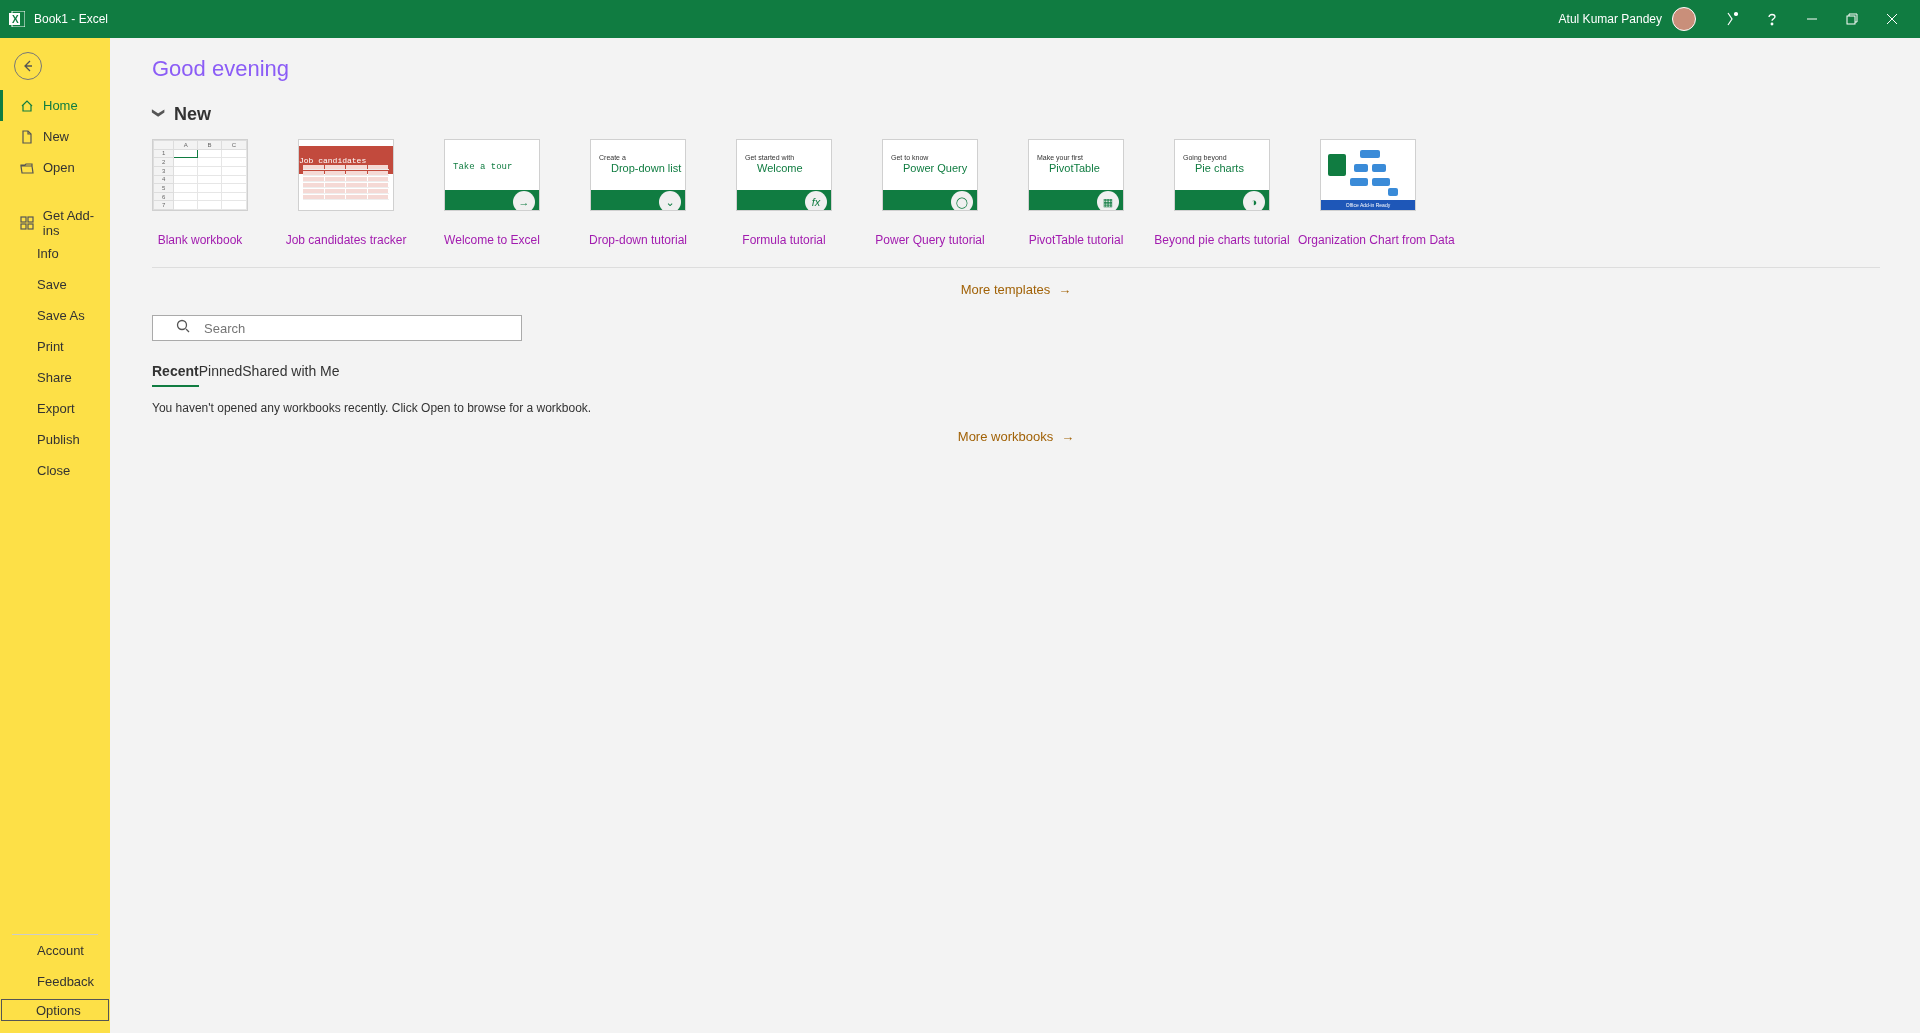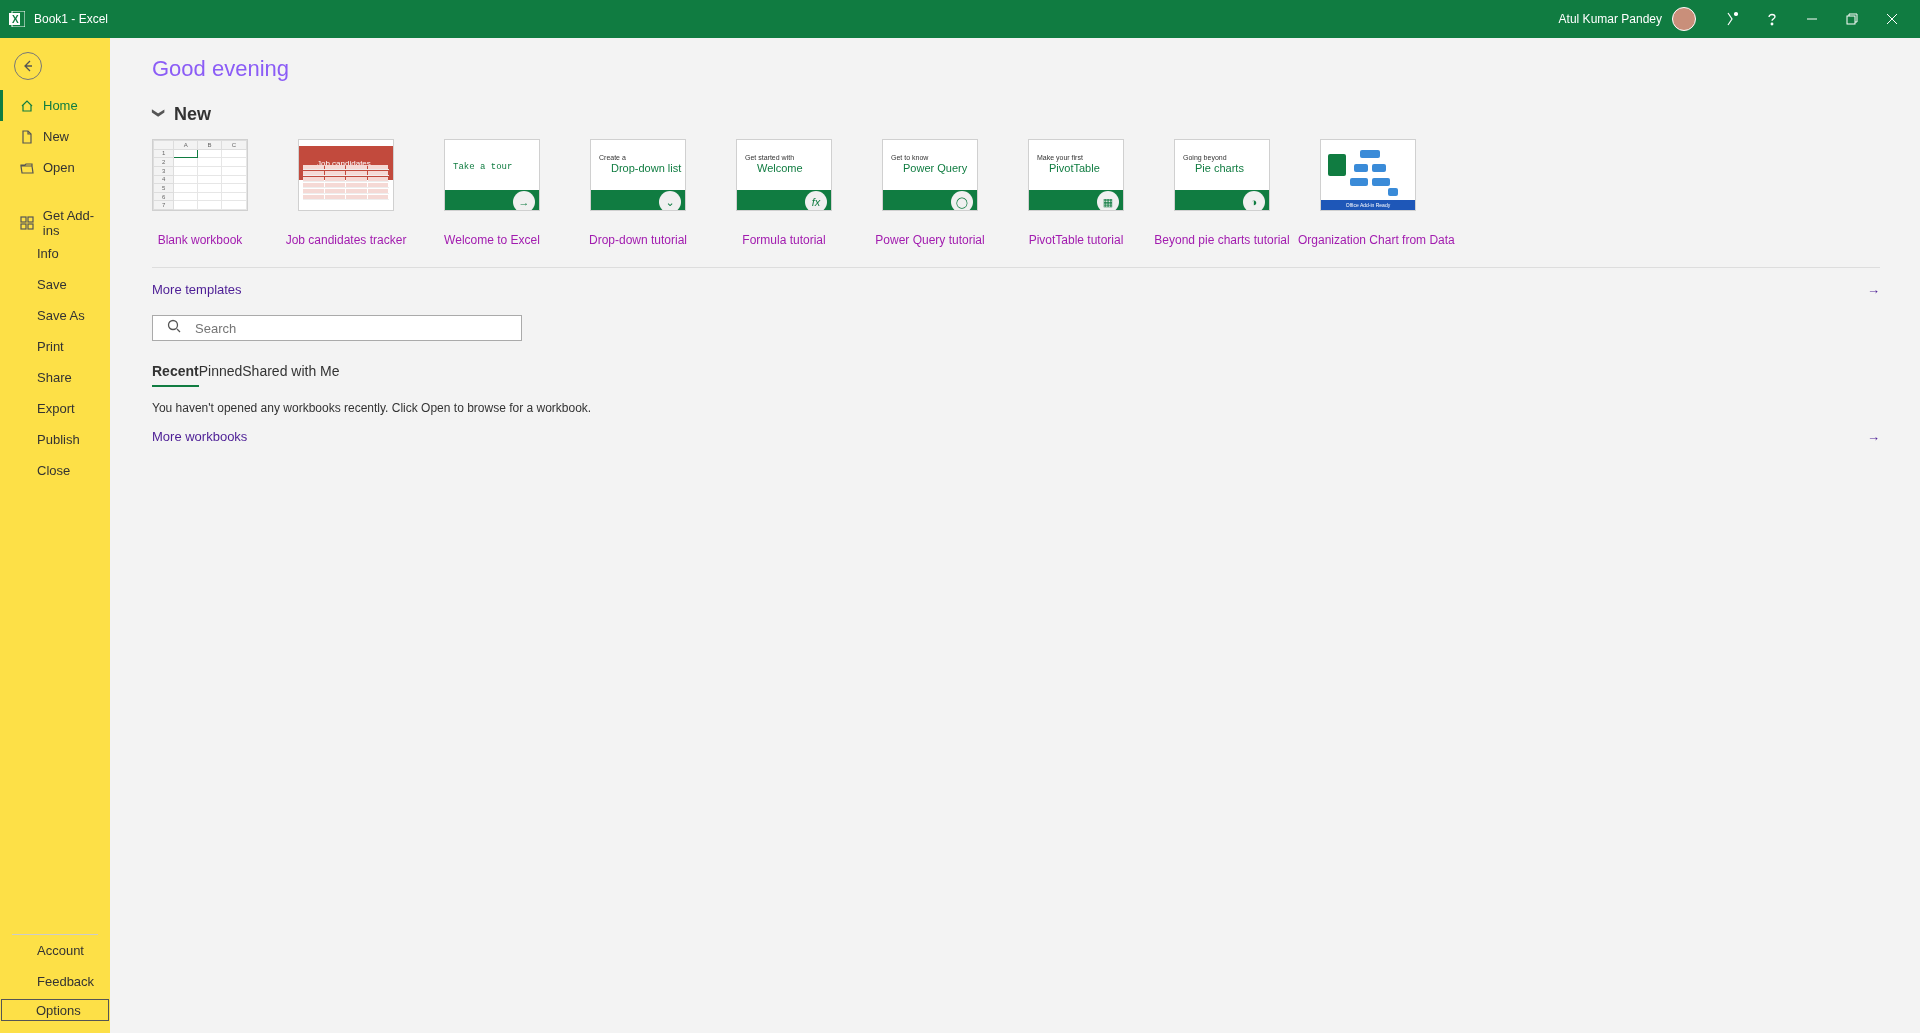--- a/index.html
+++ b/index.html
@@ -34,25 +34,25 @@
   .section-head { display:flex; align-items:center; font-size:18px; font-weight:600; color:#333; margin-bottom:14px; cursor:pointer; }
   .section-head .chev { width:14px; margin-right:8px; transform:rotate(90deg); color:#555; font-size:12px; }
 
   
   .template-row { display:flex; gap:50px; flex-wrap:nowrap; }
   .template { width:96px; cursor:pointer; display:flex; flex-direction:column; align-items:center; text-align:center; }
   .template-thumb { width:96px; height:72px; background:#fff; border:1px solid #d0d0d0; position:relative; overflow:hidden; }
   .template-label { font-size:12px; color:#a21caf; margin-top:22px; max-width:140px; white-space:nowrap; }
 
   .divider { border-top:1px solid #ddd; margin:20px 0 0 0; }
-  .more-link { display:flex; justify-content:space-between; align-items:center; color:#4c1d95; font-size:13px; padding:14px 0; cursor:pointer; }
+  .more-link { display:flex; justify-content:center; align-items:center; color:#a16207; font-size:13px; padding:14px 0; cursor:pointer; }
   .more-link .arrow { margin-left:8px; }
 
   
-  .search-box { margin-top:4px; width:370px; height:26px; border:1px solid #aaa; background:#fff; display:flex; align-items:center; padding:0 14px; }
+  .search-box { margin-top:4px; width:370px; height:26px; border:1px solid #aaa; background:#fff; display:flex; align-items:center; padding:0 23px; }
   .search-box .icon { color:#555; margin-right:14px; }
   .search-box input { border:none; outline:none; flex:1; font-size:13px; color:#555; background:transparent; }
 
   
   .tabs { display:flex; margin-top:22px; font-size:14px; }
   .tab { padding-bottom:6px; color:#333; cursor:pointer; }
   .tab.active { font-weight:600; border-bottom:2px solid #107c41; }
 
   .recent-msg { font-size:12px; color:#333; margin-top:14px; }
 
@@ -62,21 +62,21 @@
   .thumb-top-text { position:absolute; top:14px; left:8px; font-size:7px; color:#333; }
   .thumb-top-title { position:absolute; top:22px; left:20px; font-size:11px; color:#107c41; }
   .thumb-single-text { position:absolute; top:22px; left:8px; font-size:9px; color:#107c41;font-family:Liberation Mono, monospace; }
 
   .blank-cells { position:relative; width:100%; height:100%; }
   .blank-cells table { border-collapse:collapse; width:100%; height:100%; }
   .blank-cells td { border:1px solid #e6e6e6; font-size:4px; color:#aaa; }
   .blank-cells th { background:#f3f3f3; border:1px solid #ddd; font-size:6px; color:#666; font-weight:normal; }
   .blank-cells td.sel { border:1px solid #107c41; }
 
-  .jc-band { position:absolute; top:6px; left:0; right:0; height:34px; background:#c24a3d; color:#fff; font-size:8px; display:flex; align-items:center; padding-left:18px; }
+  .jc-band { position:absolute; top:6px; left:0; right:0; height:28px; background:#c24a3d; color:#fff; font-size:8px; display:flex; align-items:center; padding-left:0;font-family:Liberation Mono, monospace; }
   .jc-rows { position:absolute; top:24px; left:4px; right:4px; }
   .jc-row { height:6px; border-bottom:1px solid #eee; display:flex; }
   .jc-cell { flex:1; background:#f5d9d5; margin:1px 1px 0 0; }
 
   .org-chart { position:absolute; inset:0; display:flex; align-items:center; justify-content:center; }
   .org-blue-band { position:absolute; left:0; right:0; bottom:0; height:10px; background:#1e57b8; color:#fff; font-size:5px; display:flex; align-items:center; justify-content:center; }
   .org-boxes { position:relative; width:80px; height:50px; }
   .ob { position:absolute; background:#3a8bd8; border-radius:2px; }
   .ob.green { background:#107c41; }
 </style>

